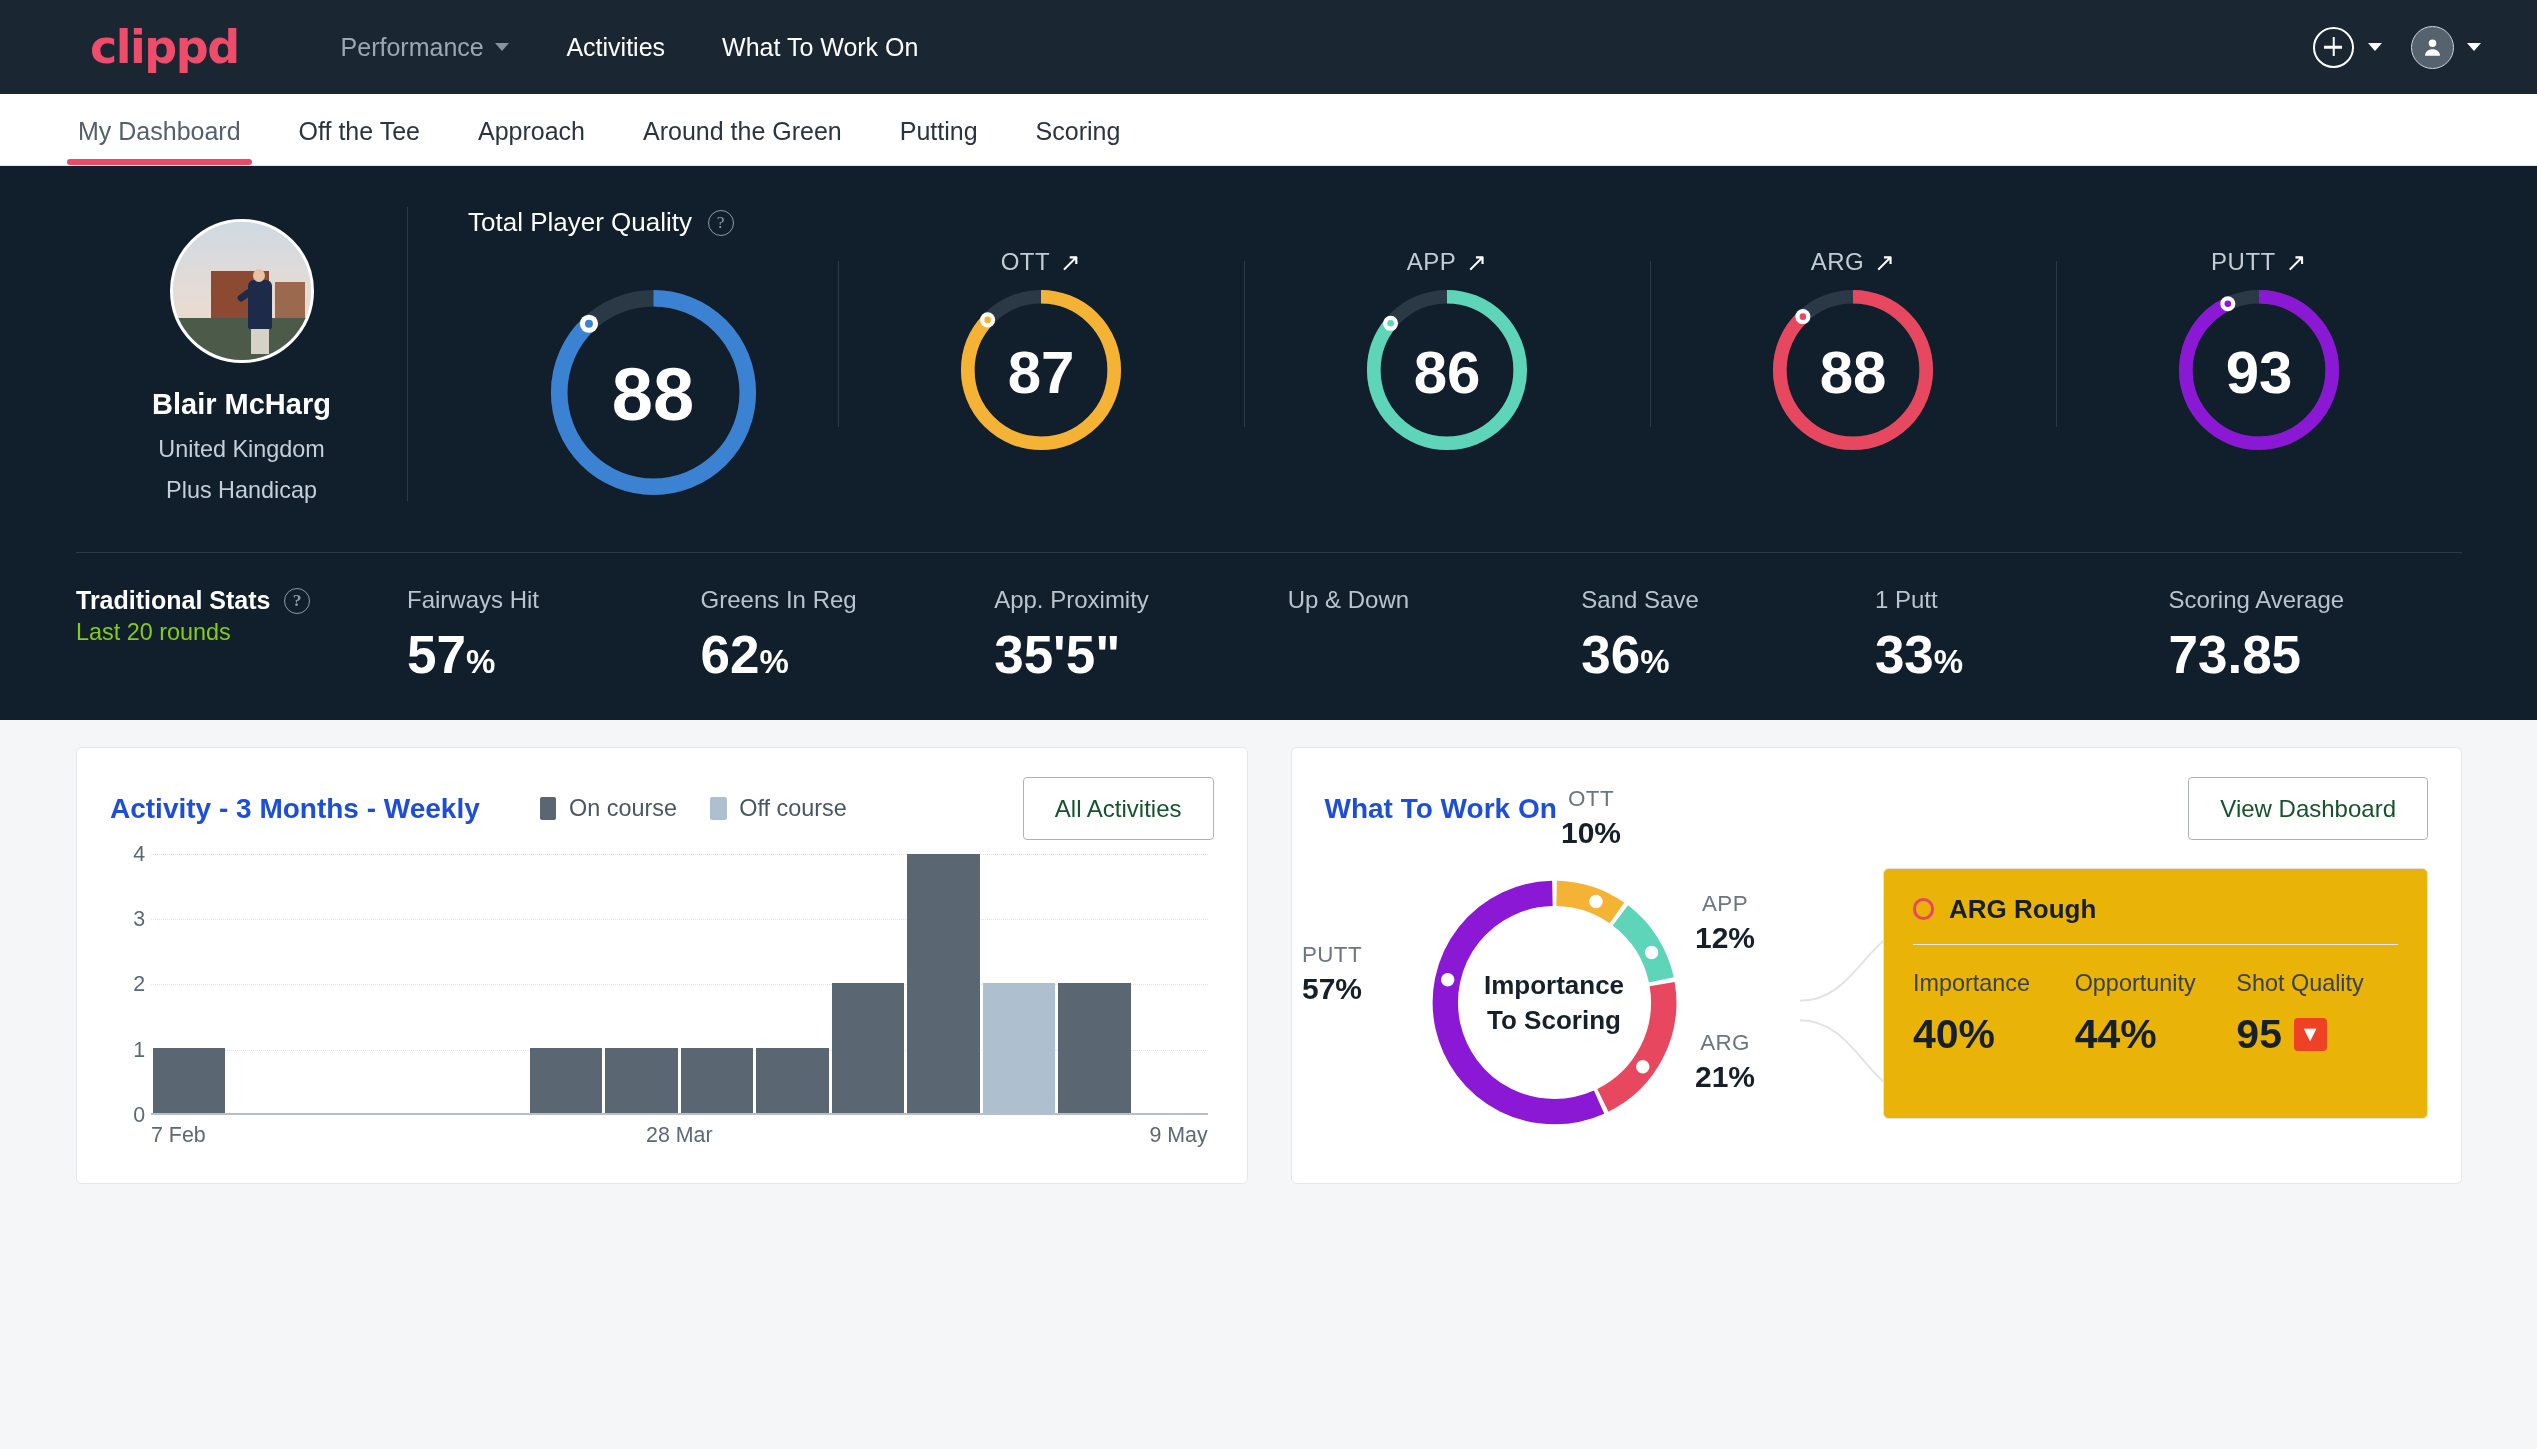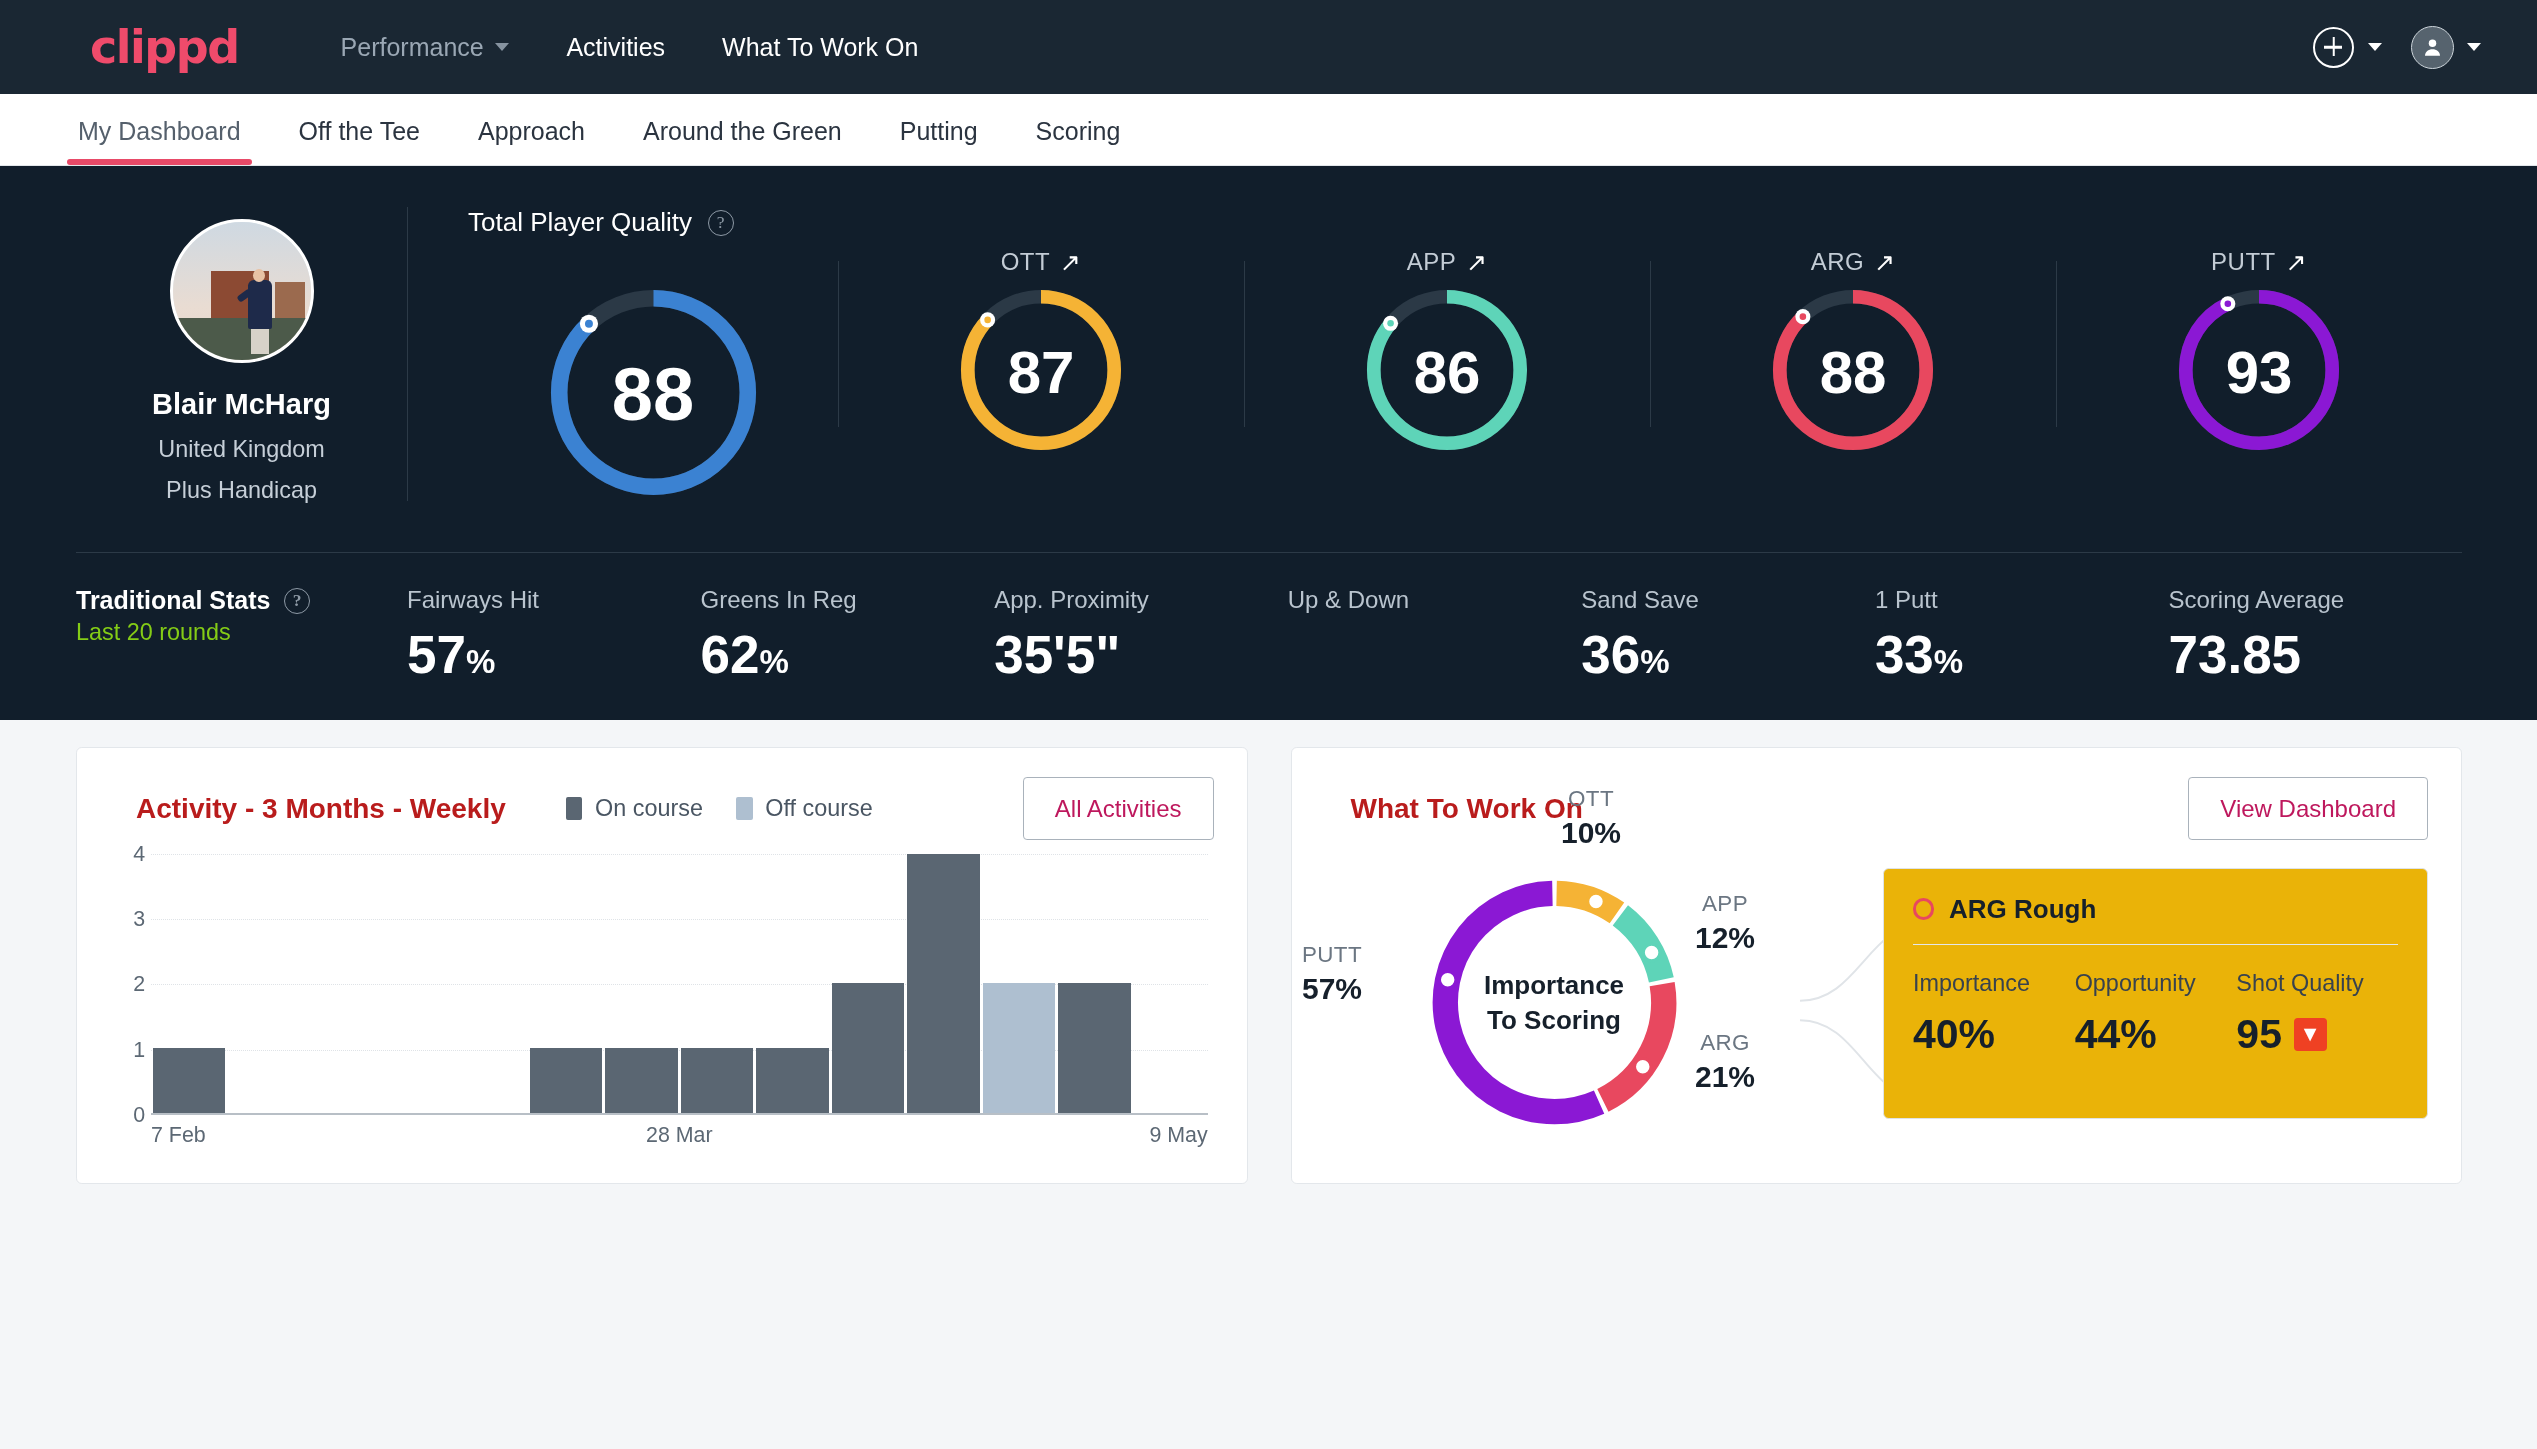--- a/index.html
+++ b/index.html
@@ -124,27 +124,27 @@
   .stat-val { color:#ffffff; font-size:53px; font-weight:700; line-height:1; }
   .stat-val .unit { font-size: 33px; font-weight:700; }
 
   
   .bottom { display:flex; gap:43px; padding: 27px 76px 25px 76px; background:#f4f6f8; }
   .card {
     background:#ffffff; border:1px solid #e3e7eb; border-radius:5.8px;
     flex:1; padding: 29px 33px; position:relative;
   }
   .card-head { display:flex; align-items:center; margin-bottom: 11.7px; }
-  .card-title { font-size:28px; color:#b91c1c; font-weight:700;margin-left:26px; }
+  .card-title { font-size:28px; color:#1d4ed8; font-weight:700; }
   .legend { display:flex; align-items:center; gap:33px; margin-left:60px; }
   .legend-item { display:flex; align-items:center; gap:12.7px; font-size:23.4px; color:#4a5663; }
   .swatch { width:16.6px; height:23.4px; border-radius:1.9px; }
   .btn {
     margin-left:auto; border:1px solid #a9b2bb; background:#ffffff; border-radius:3.9px;
-    padding: 16.6px 31px; font-size: 24px; color:#be185d; cursor:pointer;
+    padding: 16.6px 31px; font-size: 24px; color:#14532d; cursor:pointer;
     font-family: "Liberation Sans", sans-serif; white-space:nowrap;
   }
 
   
   .chart { position:relative; height: 292px; margin-top: 13.6px; }
   .y-ax { position:absolute; left:0; top:0; bottom:31px; width:41px; }
   .y-lab { position:absolute; right:5.8px; transform:translateY(-50%); font-size:21.4px; color:#5c6874; }
   .plot { position:absolute; left:41px; right:5.8px; top:0; bottom:31px; }
   .grid-l { position:absolute; left:0; right:0; height:0; border-top:1.9px dotted #dfe3e7; }
   .axis-l { position:absolute; left:0; right:0; bottom:0; height:1.9px; background:#b8bfc6; }

